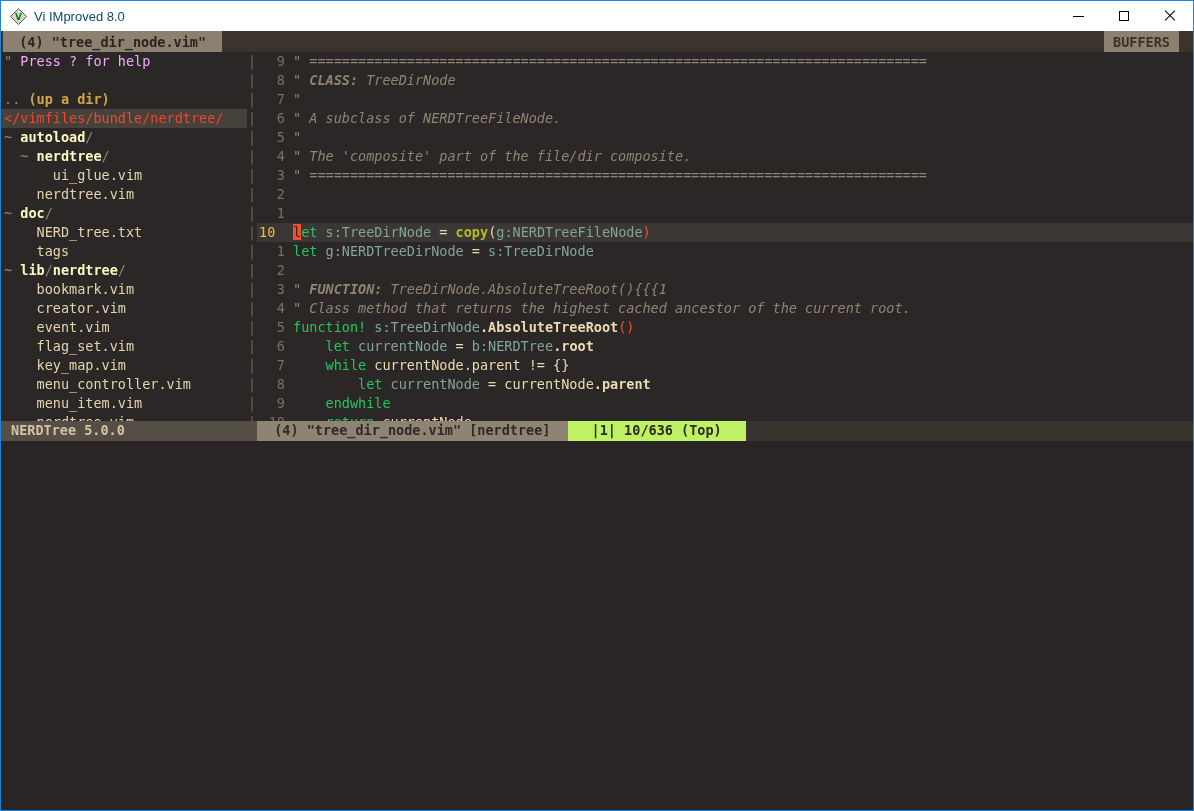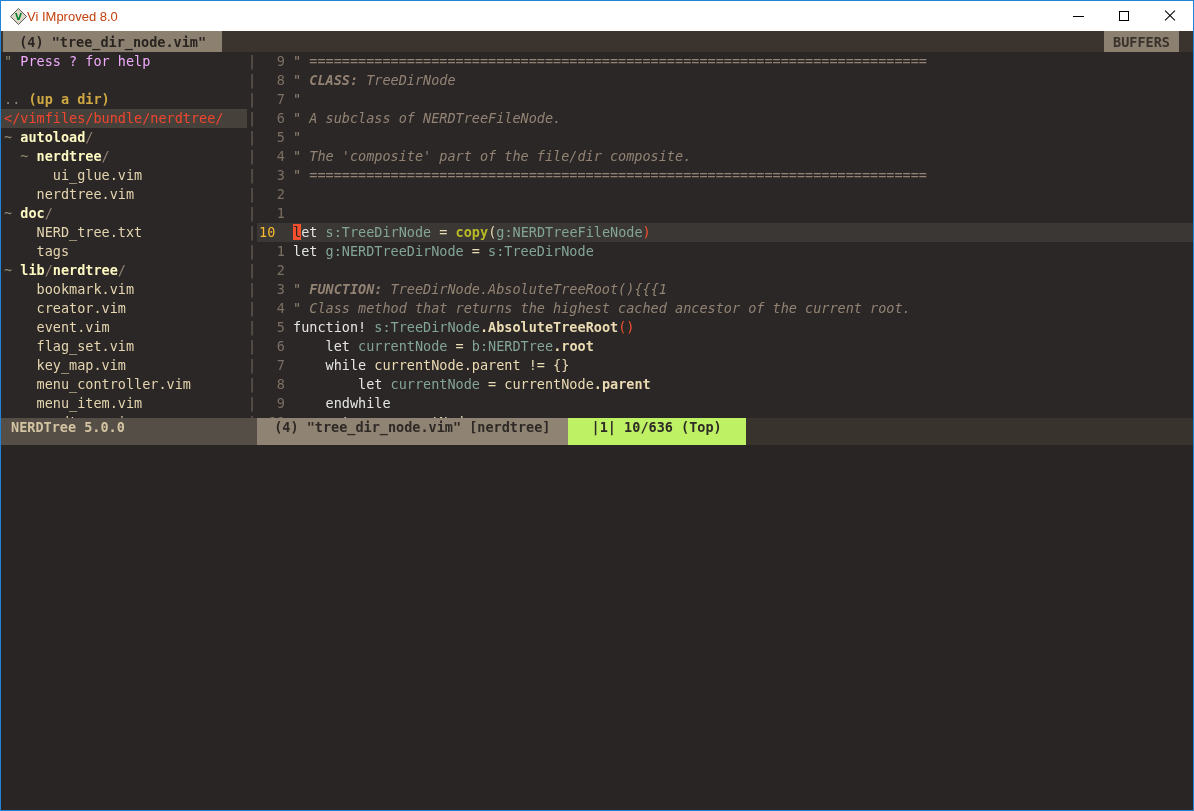--- a/index.html
+++ b/index.html
@@ -2,21 +2,21 @@
 <html><head>
 <meta charset="utf-8">
 <style>
   * { margin:0; padding:0; box-sizing:border-box; }
   html,body { width:1194px; height:811px; background:#ffffff; overflow:hidden; }
   .window { width:1194px; height:811px; border:1px solid #2183d8; display:flex; flex-direction:column; background:#2b2726; font-family:"DejaVu Sans Mono", monospace; }
 
   
   .titlebar { height:30px; background:#ffffff; display:flex; align-items:center; flex:none; }
   .title-icon { margin-left:9px; width:17px; height:17px; flex:none; }
-  .title-text { margin-left:0; font:13px "Liberation Sans", sans-serif; color:#c2410c; }
+  .title-text { margin-left:7px; font:13px "Liberation Sans", sans-serif; color:#0c4a6e; }
   .controls { margin-left:auto; display:flex; height:100%; }
   .ctrl { width:46px; height:100%; display:flex; align-items:center; justify-content:center; }
   .gl-min { width:11px; height:1px; background:#000; }
   .gl-max { width:10px; height:10px; border:1px solid #000; }
   .gl-close { position:relative; width:12px; height:12px; }
   .gl-close::before,.gl-close::after { content:""; position:absolute; left:-1px; top:5px; width:14px; height:1px; background:#000; }
   .gl-close::before { transform:rotate(45deg); }
   .gl-close::after { transform:rotate(-45deg); }
 
   
@@ -35,36 +35,36 @@
   .e-row { height:19px; line-height:19px; white-space:pre; display:flex; }
   .e-row.current { background:#3b3734; }
   .gutter { width:28px; flex:none; text-align:right; color:#7c6f64; margin-right:8px; }
   .e-row.current .gutter { text-align:left; color:#fabd2f; padding-left:2px; }
   .code { white-space:pre; }
 
   
   .seg { white-space:pre; }
   .cmt  { color:#928374; font-style:italic; }
   .cmtb { color:#928374; font-style:italic; font-weight:bold;text-align:center; }
-  .kw   { color:#e5e5e5; }
+  .kw   { color:#22c55e; }
   .par  { color:#f2512f; }
   .var  { color:#83a598; }
   .fg   { color:#ebdbb2; }
   .meth { color:#ebdbb2; font-weight:bold; }
   .fnb  { color:#b8bb26; font-weight:bold; }
   .cursor { background:#f4502e; color:#2b2726; }
   .help { color:#f0abfc; }
   .dir  { color:#fef9c3; font-weight:bold; }
   .gray { color:#928374; }
   .file { color:#e4d5af; }
   .root { color:#f1452f; }
   .up   { color:#d0a843; font-weight:bold; }
 
   
-  .statusrow { height:27px; flex:none; display:flex; font-size:13.5px; font-weight:bold; line-height:19px; }
+  .statusrow { height:20px; flex:none; display:flex; font-size:13.5px; font-weight:bold; line-height:19px; }
   .st-left { width:256px; flex:none; background:#554e47; color:#d5c4a1; padding-left:10px; white-space:pre; }
   .st-right { flex:1; background:#39332d; display:flex; }
   .st-file { background:#8f8374; color:#2e2924; padding:0 9px; white-space:pre; }
   .st-meta { margin-left:auto; color:#ebdbb2; padding-right:10px; white-space:pre; }
   .st-pos  { background:#bef264; color:#2e2a26; padding:0 24px; white-space:pre; }
 
   .cmdline { flex:1; background:#292524; }
 </style>
 </head>
 <body>

